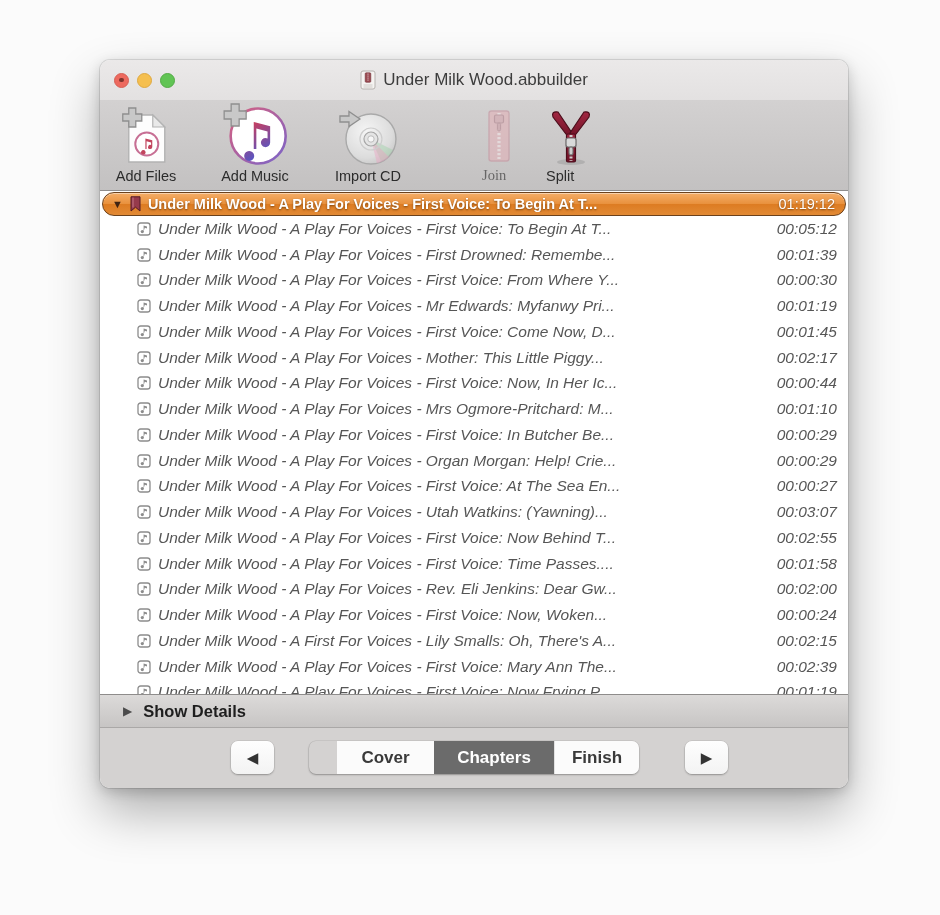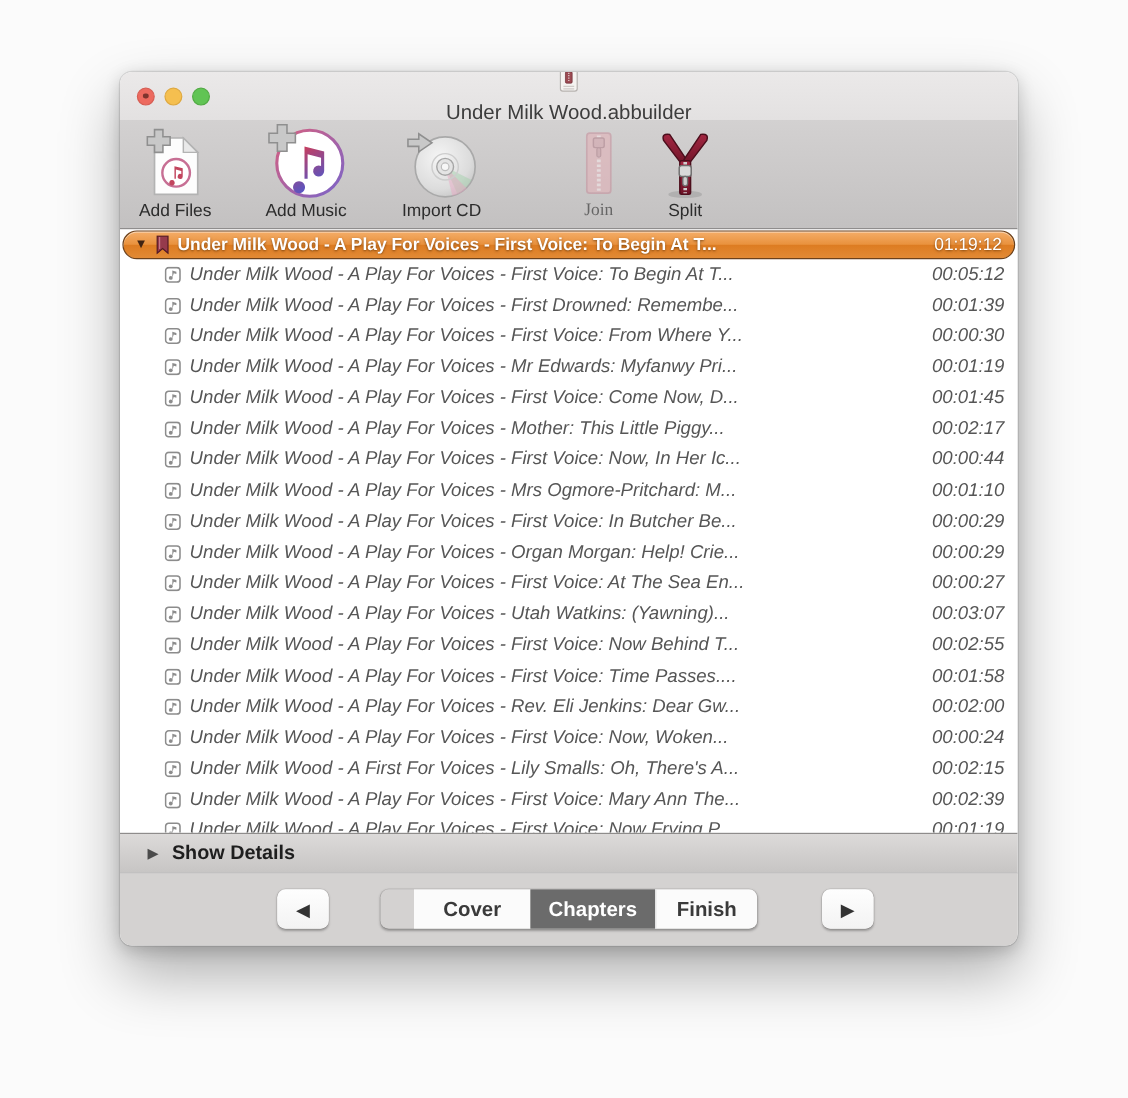--- a/index.html
+++ b/index.html
@@ -20,31 +20,31 @@
   .titlebar{
     height:40px;flex:0 0 40px;background:linear-gradient(#ebe9e9,#e3e1e1);
     display:flex;align-items:center;justify-content:center;position:relative;
   }
   .traffic{position:absolute;left:14px;top:0;height:100%;display:flex;align-items:center;gap:8px;}
   .light{width:13px;height:13px;border-radius:50%;position:relative;}
   .light.red{background:#ed6a5f;border:0.5px solid #d75f55;}
   .light.red::after{content:"";position:absolute;left:4px;top:4px;width:4.5px;height:4.5px;border-radius:50%;background:#7e342d;}
   .light.yellow{background:#f5bf4f;border:0.5px solid #dfa940;}
   .light.green{background:#61c454;border:0.5px solid #53ab45;}
-  .titlegroup{display:flex;align-items:center;gap:7px;flex-direction:column;}
+  .titlegroup{display:flex;align-items:center;gap:7px;}
   .titletext{font-size:17px;color:#3d3d3d;}
   
   .toolbar{
     height:90px;flex:0 0 90px;position:relative;
     background:linear-gradient(#d3d1d1,#c3c1c1);
     border-bottom:1px solid #8f8d8d;
   }
   .tb-item{
     position:absolute;bottom:6px;transform:translateX(-50%);
-    display:flex;flex-direction:column;align-items:center;justify-content:flex-end;
+    display:flex;flex-direction:column;justify-content:flex-end;
     gap:2px;cursor:default;
   }
   .tb-item .tb-icon{height:62px;display:flex;align-items:flex-end;justify-content:center;}
   .tb-label{font-size:14.5px;color:#2c2c2c;white-space:nowrap;}
   .tb-item.disabled{opacity:.62;}
   
   .list{height:503px;flex:0 0 503px;background:#fff;overflow:hidden;}
   .chapter-row{
     height:22px;margin:1px 2px 0 2px;border-radius:12px;
     background:linear-gradient(180deg,#f4ad68 0%,#e9923e 48%,#dd7c22 52%,#e28a35 100%);
@@ -91,21 +91,21 @@
     display:flex;border-radius:7px;overflow:hidden;
     box-shadow:0 1px 2px rgba(0,0,0,.28),0 0 0 .5px rgba(0,0,0,.10);
   }
   .segment{
     background:#fbfbfb;display:flex;align-items:center;justify-content:center;
     font-weight:bold;font-size:17px;color:#3a3a3a;cursor:default;
   }
   .segment + .segment{border-left:1px solid #e2e2e2;}
   .segment.sel{background:#6b6b6b;color:#fff;border-left:none;}
   .seg-cover{width:97px;margin-left:28px;}
-  .seg-chapters{width:104px;text-align:right;}
+  .seg-chapters{width:120px;text-align:right;}
   .seg-finish{width:84px;}
 </style>
 </head>
 <body>
 
 <div class="window">
 
   <div class="titlebar">
     <div class="traffic">
       <span class="light red"></span>

